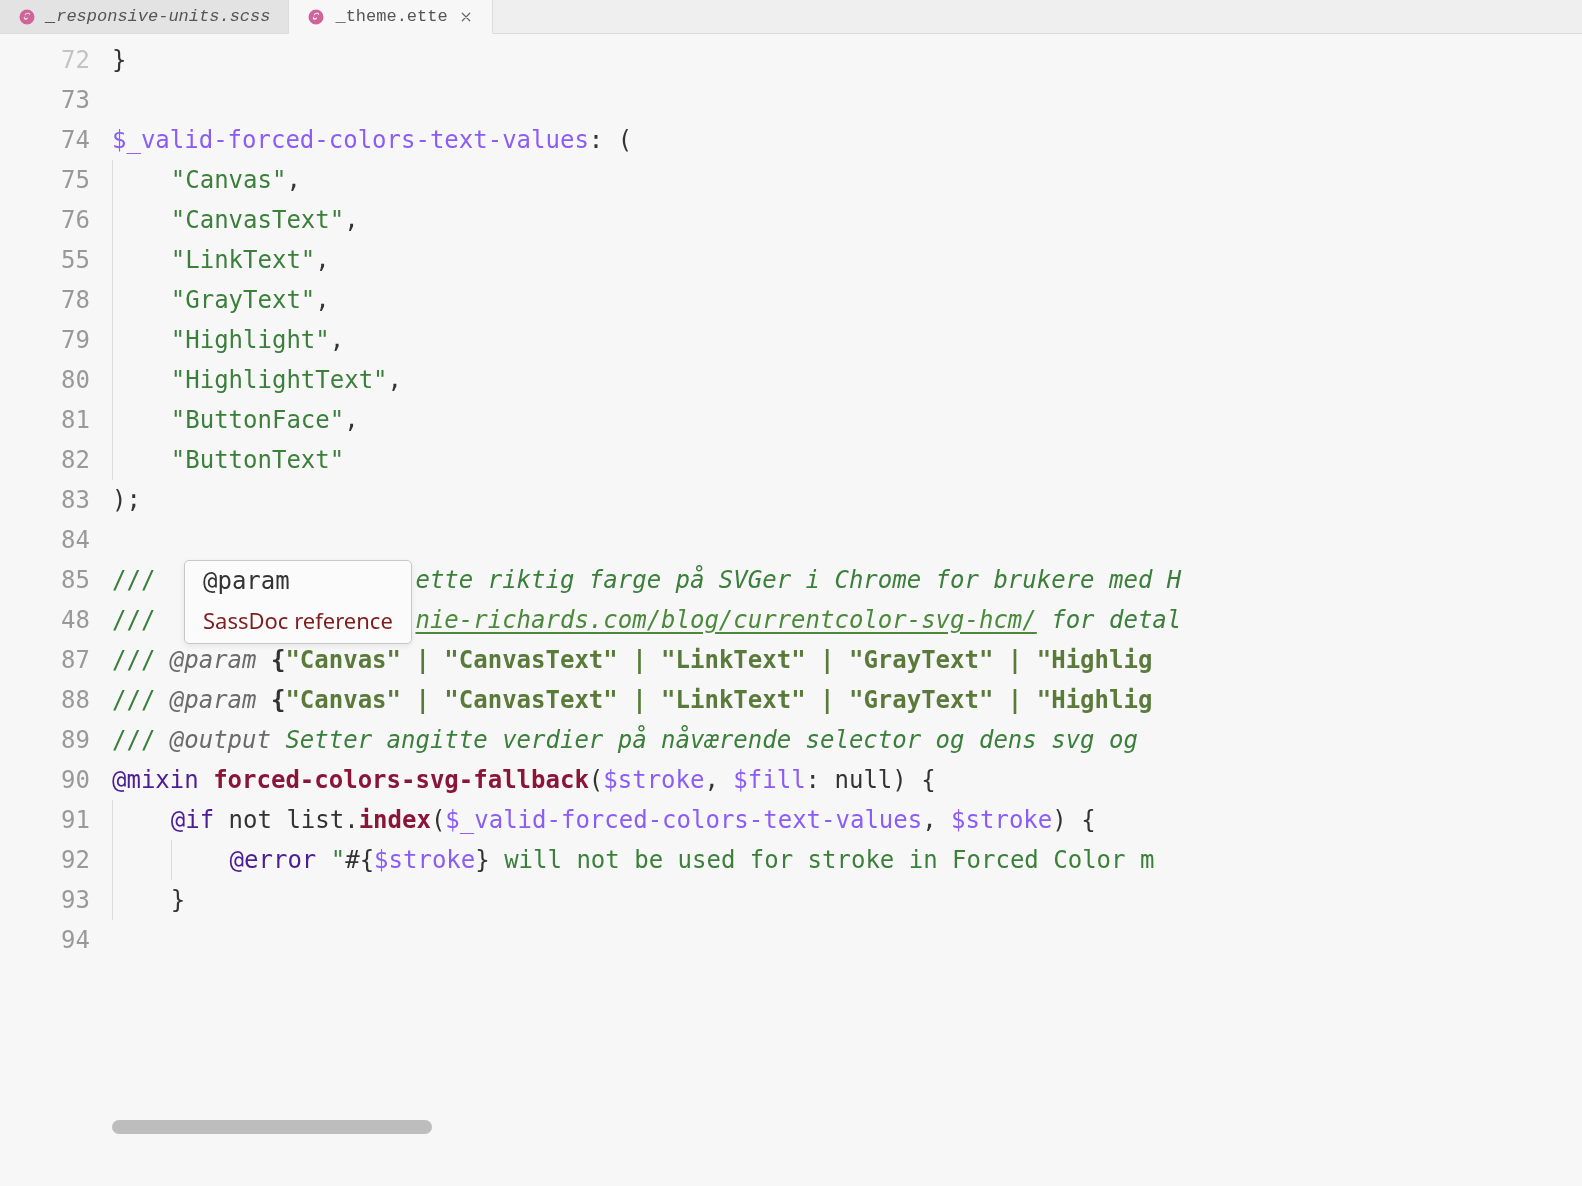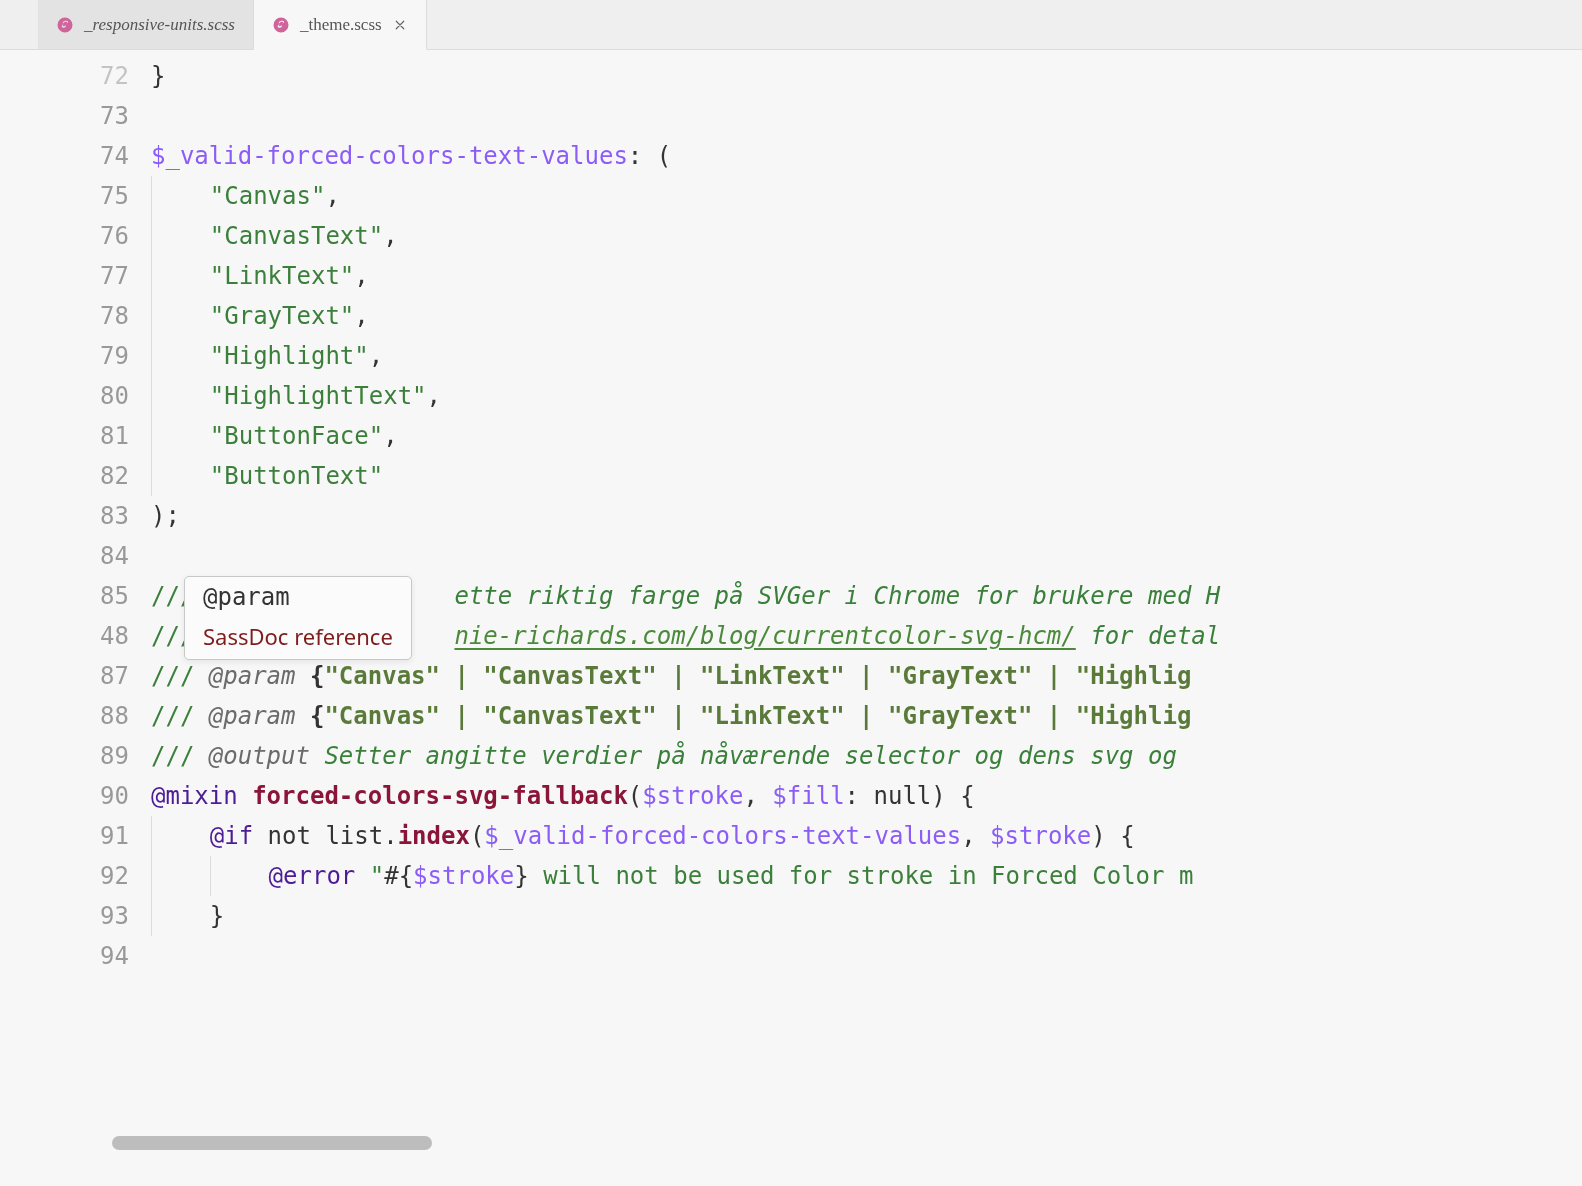--- a/index.html
+++ b/index.html
@@ -8,28 +8,27 @@
       font-size: 24px;
       background: #f7f7f7;
       color: #333;
       overflow: hidden;
       width: 1582px;
       height: 1186px;
     }
 
     
     .tab-bar {
-      height: 50px;
+      height: 34px;
       background: #efefef;
       border-bottom: 1px solid #dcdcdc;
       display: flex;
       align-items: stretch;
-      font-family: Liberation Serif, serif;
+      font-family: Liberation Mono, monospace;
       font-size: 17px;
-      padding-left: 38px;
     }
     .tab {
       display: flex;
       align-items: center;
       padding: 0 18px;
       gap: 10px;
       border-right: 1px solid #dcdcdc;
       color: #555;
       cursor: pointer;
     }
@@ -43,21 +42,20 @@
       width: 16px; height: 16px; display: inline-flex; align-items: center; justify-content: center;
       color: #777;
     }
     .close-icon svg { width: 12px; height: 12px; }
 
     
     .editor {
       display: flex;
       height: calc(100% - 46px);
       position: relative;
-      padding-left: 39px;
     }
     .gutter {
       padding-top: 6px;
       width: 98px;
       text-align: right;
       color: #999;
       user-select: none;
       flex-shrink: 0;
     }
     .code {
@@ -137,37 +135,37 @@
         </svg>
       </span>
       <span>_responsive-units.scss</span>
     </div>
     <div class="tab active">
       <span class="sass-icon">
         <svg viewBox="0 0 24 24">
           <path fill="#cf649a" d="M12 2a10 10 0 1 0 .001 20.001A10 10 0 0 0 12 2zm4.3 6.1c-.5 1.2-2.6 2-4.4 2.6-1.6.5-2.8 1-2.8 1.9 0 .6.7 1 1.4 1 .9 0 1.9-.5 2.4-1.2.2.3.3.6.3 1 0 1.3-1.4 2.3-3 2.3-1.4 0-2.6-.8-2.6-2 0-1.8 2.1-2.6 4-3.2 1.7-.5 3.3-1.1 3.3-2 0-.6-.8-1-1.8-1-1.4 0-3 .8-3 2h-1.2c0-1.9 2.1-3.2 4.2-3.2 1.8 0 3.7.8 3.2 2.8z"></path>
         </svg>
       </span>
-      <span>_theme.scss</span>
+      <span>_theme.ette</span>
       <span class="close-icon">
         <svg viewBox="0 0 16 16">
           <path stroke="#666" stroke-width="1.6" stroke-linecap="round" d="M3 3l10 10M13 3L3 13"></path>
         </svg>
       </span>
     </div>
   </div>
 
 <div class="editor">
   <div class="gutter">
       <div class="ln" style="opacity: 0.55;">72</div>
       <div class="ln">73</div>
       <div class="ln">74</div>
       <div class="ln">75</div>
       <div class="ln">76</div>
-      <div class="ln">77</div>
+      <div class="ln">55</div>
       <div class="ln">78</div>
       <div class="ln">79</div>
       <div class="ln">80</div>
       <div class="ln">81</div>
       <div class="ln">82</div>
       <div class="ln">83</div>
       <div class="ln">84</div>
       <div class="ln">85</div>
       <div class="ln">48</div>
       <div class="ln">87</div>

